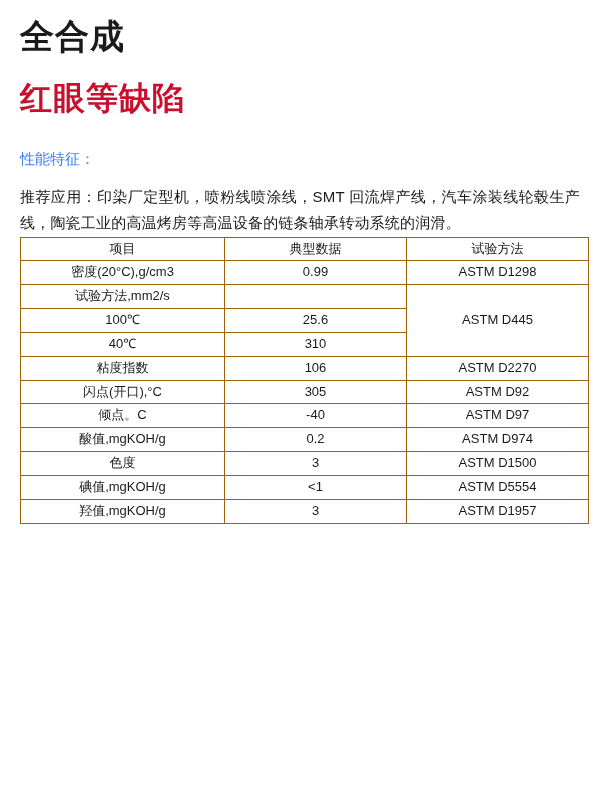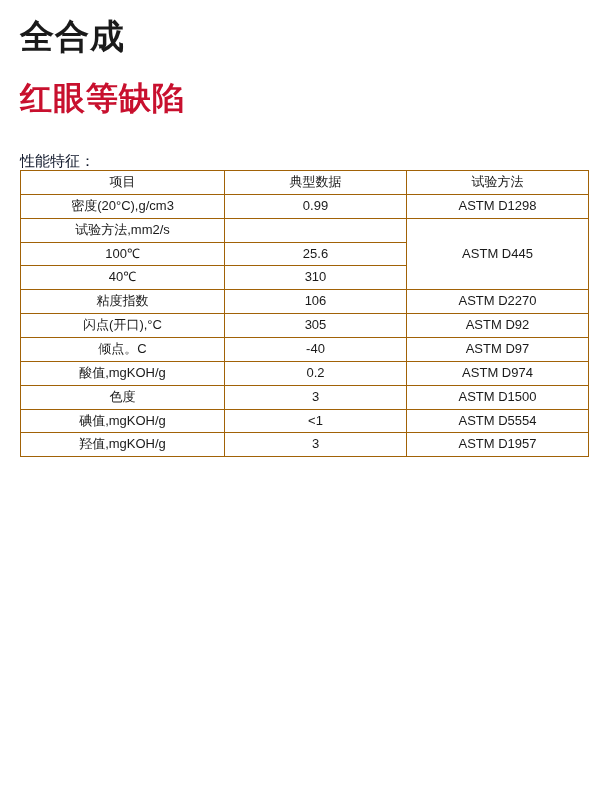--- a/index.html
+++ b/index.html
@@ -32,23 +32,24 @@
   .title-sub {
     font-size: 32px;
     font-weight: bold;
     letter-spacing: 1px;
     color: #c8102e;
     margin: 26px 0 0 4px;
     line-height: 1.1;
   }
   .section-label {
     font-size: 15px;
-    color: #0f172a;
+    color: #3b82f6;
     margin: 34px 0 0 4px;
     line-height: 1.3;
+    font-family: Liberation Mono, monospace;
   }
   .para {
     font-size: 15px;
     color: #1a1a1a;
     margin: 14px 4px 0 4px;
     line-height: 1.75;
     text-align: justify;
     letter-spacing: 0.2px;
   }
   .tech-heading {
@@ -91,20 +92,21 @@
 </style>
 </head>
 <body>
 
 <div class="page">
 
   <div class="title-main">全合成</div>
   <div class="title-sub">红眼等缺陷</div>
 
   <div class="section-label">性能特征：</div>
+  <div class="para">推荐应用：印染厂定型机，喷粉线喷涂线，SMT 回流焊产线，汽车涂装线轮毂生产线，陶瓷工业的高温烤房等高温设备的链条轴承转动系统的润滑。</div>
 
 
   <table class="spec">
     <colgroup>
       <col class="col-item">
         <col class="col-typ">
         <col class="col-meth">
     </colgroup>
     <thead>
       <tr>

